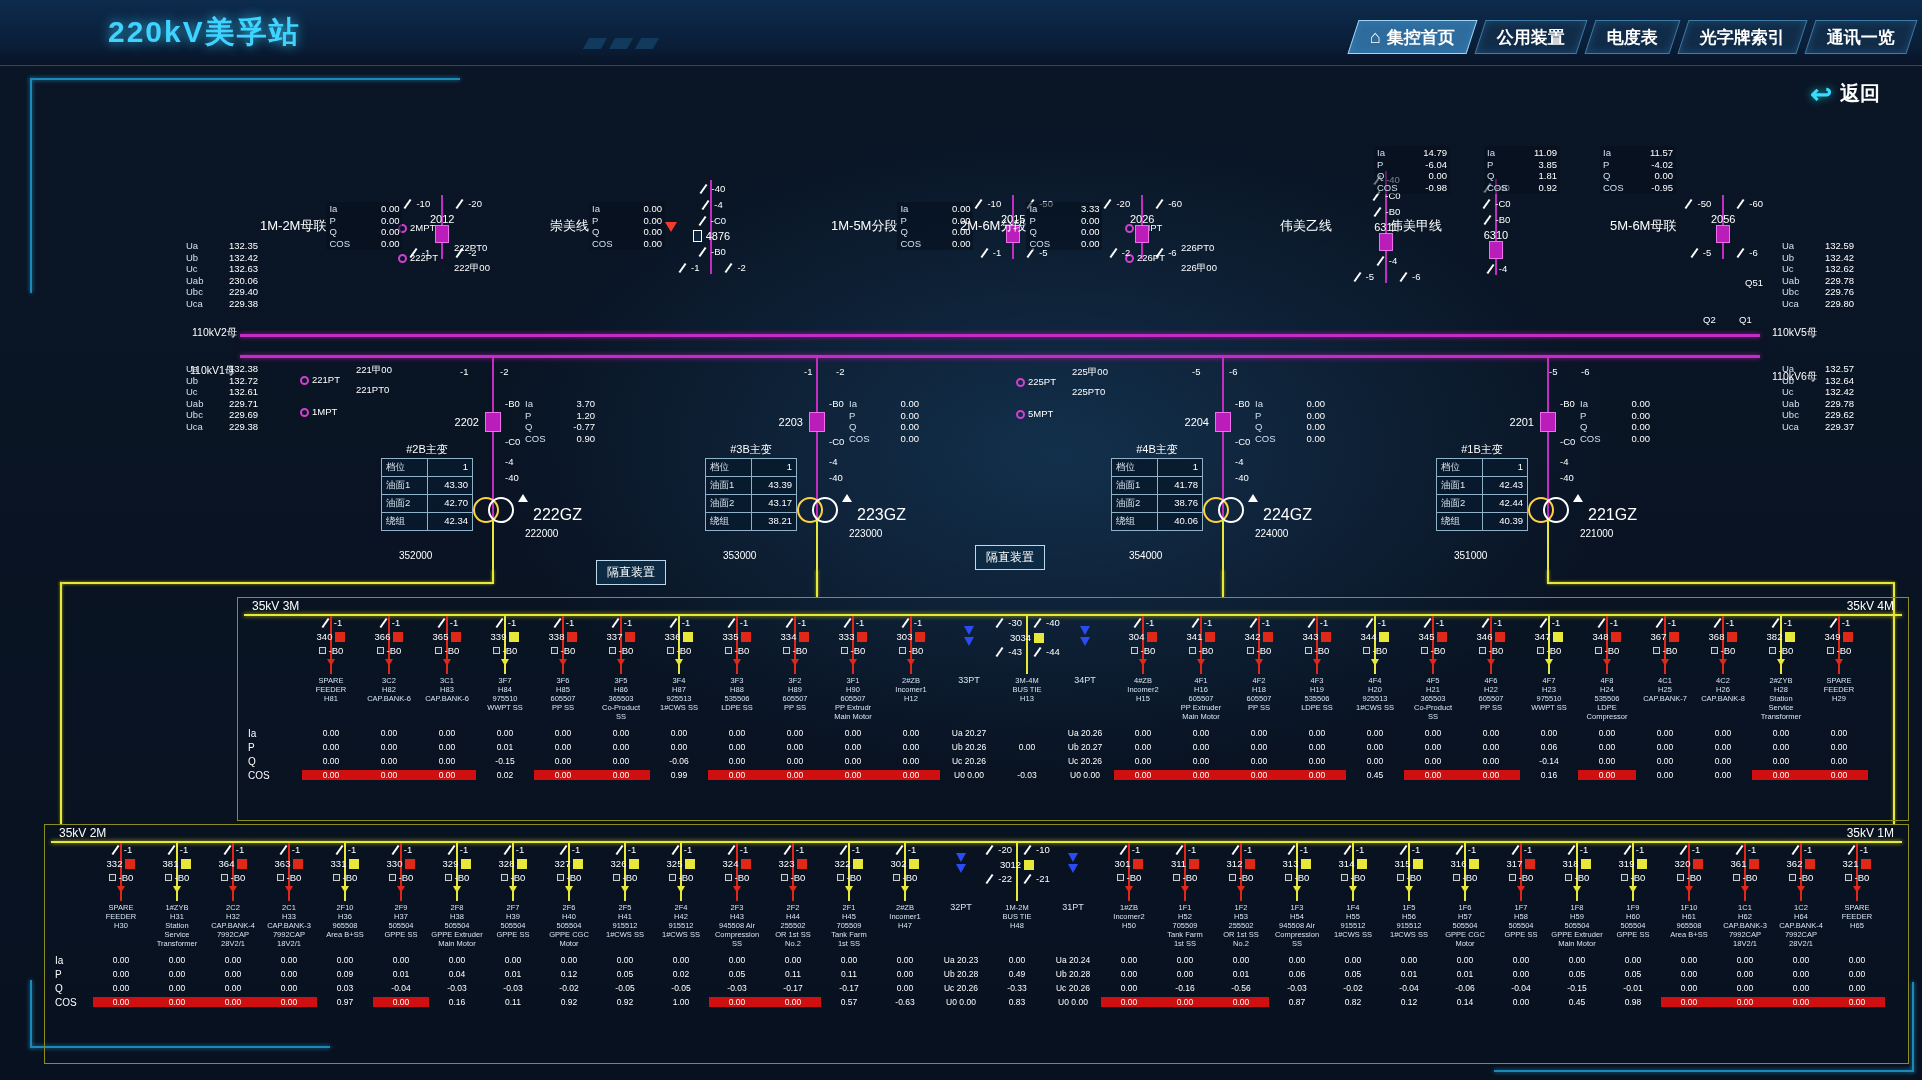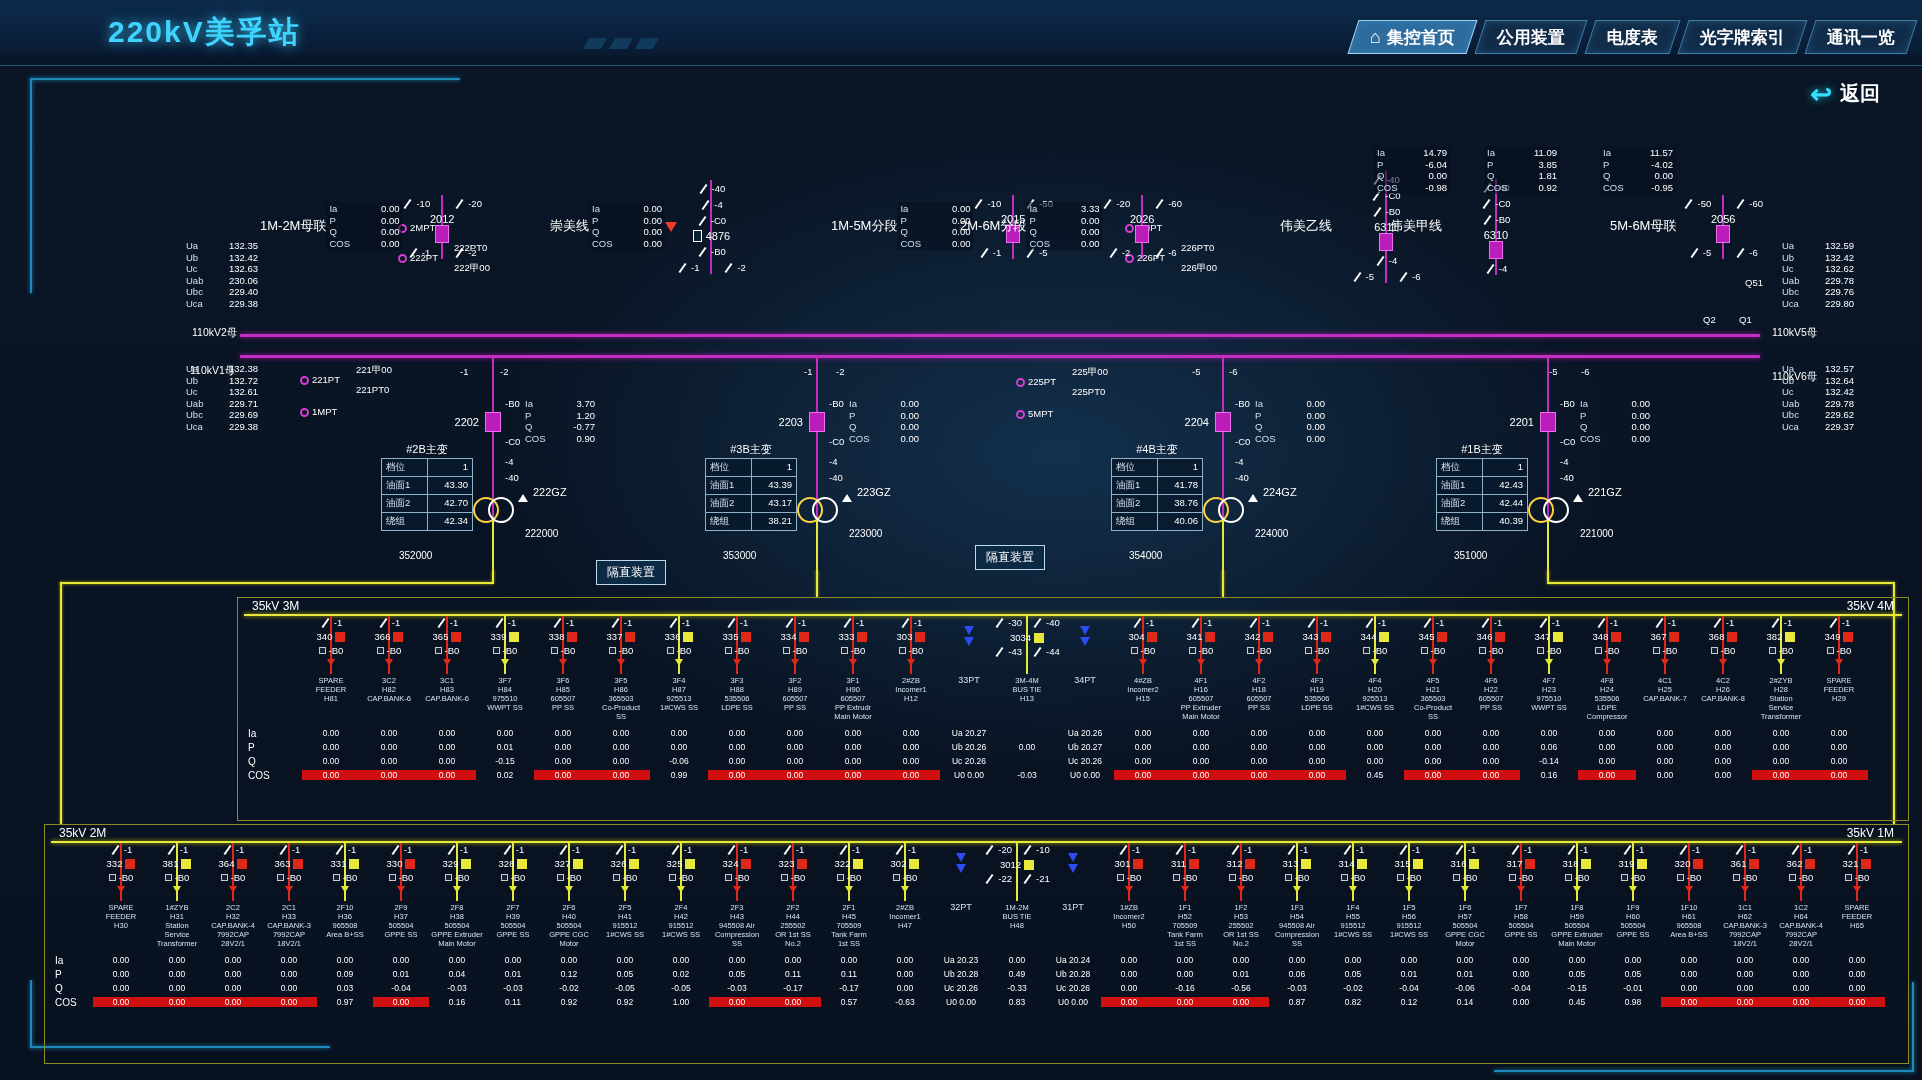--- a/index.html
+++ b/index.html
@@ -57,21 +57,21 @@
 .xtable{position:absolute;left:8px;top:100px;width:92px;border:1px solid #8fb2c8;background:rgba(8,26,46,.9)}
 .xtable .tr{display:flex;border-top:1px solid #8fb2c8}
 .xtable .tr:first-child{border-top:0}
 .xtable .td{font-size:9.5px;color:#dce8f2;padding:2px 4px}
 .xtable .k{width:46px;border-right:1px solid #8fb2c8}
 .xtable .v{flex:1;color:#fff;text-align:right}
 .trafo{position:absolute;left:100px;top:136px;width:56px;height:36px}
 .trafo .c1{position:absolute;left:0;top:3px;width:26px;height:26px;border:2px solid #ffd23f;border-radius:50%}
 .trafo .c2{position:absolute;left:15px;top:3px;width:26px;height:26px;border:2px solid #fff;border-radius:50%}
 .trafo .d{position:absolute;left:45px;top:0;width:0;height:0;border-left:5px solid transparent;border-right:5px solid transparent;border-bottom:8px solid #fff}
-.gz{position:absolute;left:160px;top:128px;font-size:11px;color:#fff}
+.gz{position:absolute;left:160px;top:148px;font-size:16px;color:#fff}
 .codea{position:absolute;left:152px;top:170px;font-size:10px;color:#fff}
 .codeb{position:absolute;left:26px;top:192px;font-size:10px;color:#fff}
 .ylead{position:absolute;left:119px;top:162px;width:2px;height:50px;background:#e8e83a}
 
 .ptgp{position:absolute;width:116px;height:46px;font-size:9.5px;color:#fff}
 .ptc{display:inline-block;width:9px;height:9px;border:2px solid #d23fd2;border-radius:50%;vertical-align:middle;margin-right:3px}
 .pt-main{position:absolute;left:0;top:6px;white-space:nowrap}
 .pt-a{position:absolute;left:56px;top:-4px;white-space:nowrap}
 .pt-b{position:absolute;left:56px;top:16px;white-space:nowrap}
 .pt-mpt{position:absolute;left:0;white-space:nowrap}

